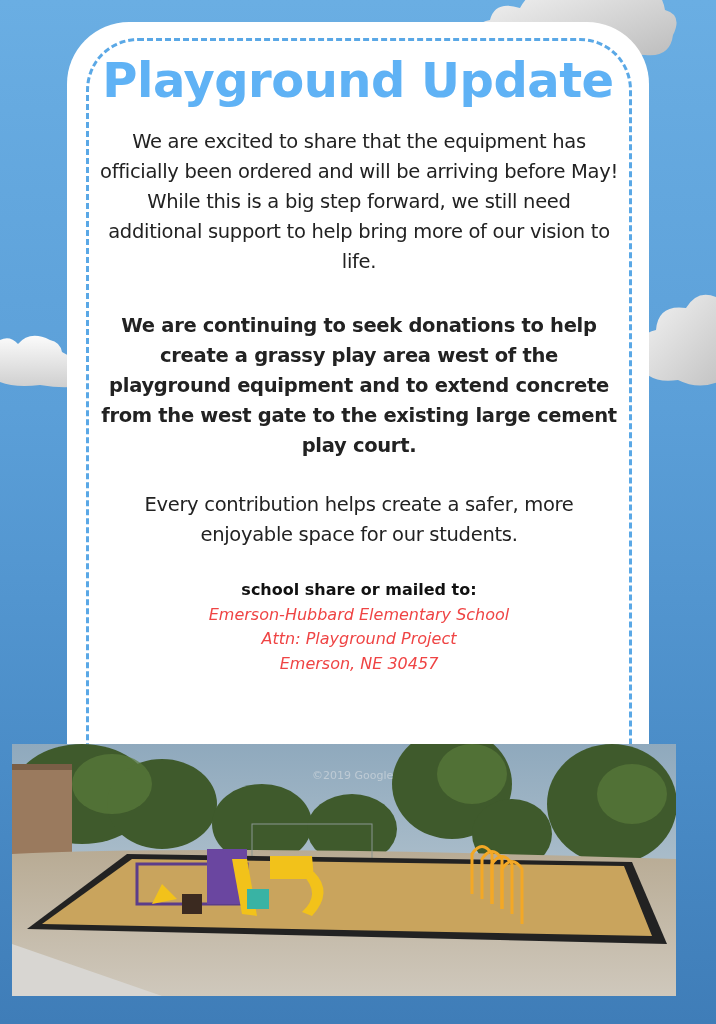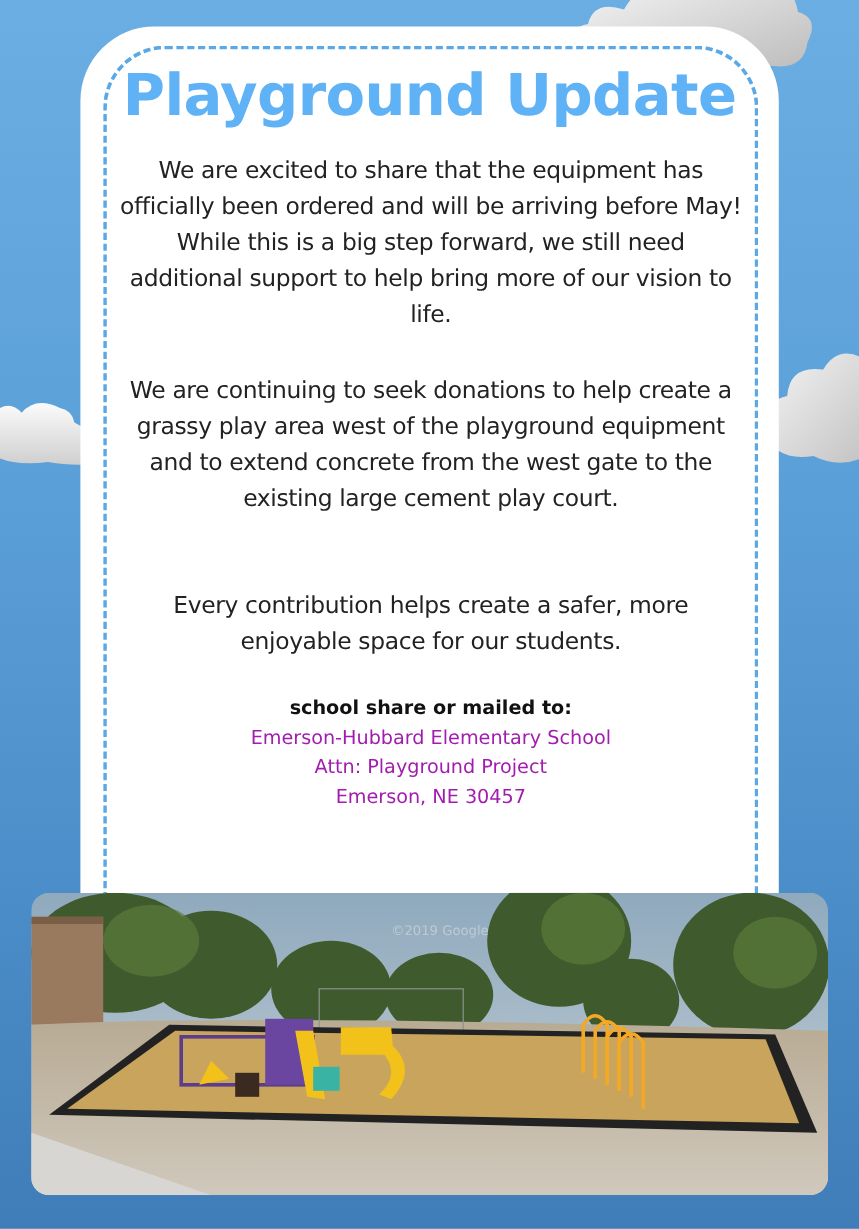--- a/index.html
+++ b/index.html
@@ -22,30 +22,30 @@
     position: absolute; left: 67px; top: 52px; width: 582px; text-align: center;
     color: #5fb2f5; font-family: "DejaVu Sans", sans-serif; font-weight: bold;
     font-size: 48px; letter-spacing: -0.5px; margin: 0;
   }
   .para {
     position: absolute; left: 100px; width: 518px; text-align: center; color: #222;
     font-family: "DejaVu Sans", sans-serif; font-size: 19.5px; line-height: 30px; margin: 0;
     letter-spacing: -0.3px;
   }
   .p1 { top: 127px; }
-  .p2 { top: 311px; }
+  .p2 { top: 311px; font-weight: bold; }
   .p3 { top: 490px; }
   .donate {
     position: absolute; left: 100px; width: 518px; top: 578px; text-align: center;
     color: #111; font-family: "DejaVu Sans", sans-serif; font-size: 16px; line-height: 24.5px;
   }
   .donate .bold { font-weight: bold; display: block; }
-  .donate .addr { display: block; color: #a21caf; }
+  .donate .addr { display: block; color: #ef4444; font-style: italic; }
   .photo {
-    position: absolute; left: 26px; top: 744px; width: 664px; height: 252px; overflow: hidden; border-radius: 15px;
+    position: absolute; left: 12px; top: 744px; width: 664px; height: 252px; overflow: hidden;
   }
 </style>
 </head>
 <body>
 
 <svg class="cloud" style="left:455px;top:-30px" width="230" height="95" viewBox="0 0 230 95">
   <defs>
       <linearGradient id="cg1" x1="0" y1="0" x2="1" y2="1">
         <stop offset="0" stop-color="#fafafa"></stop>
         <stop offset="1" stop-color="#bdbdbd"></stop>

